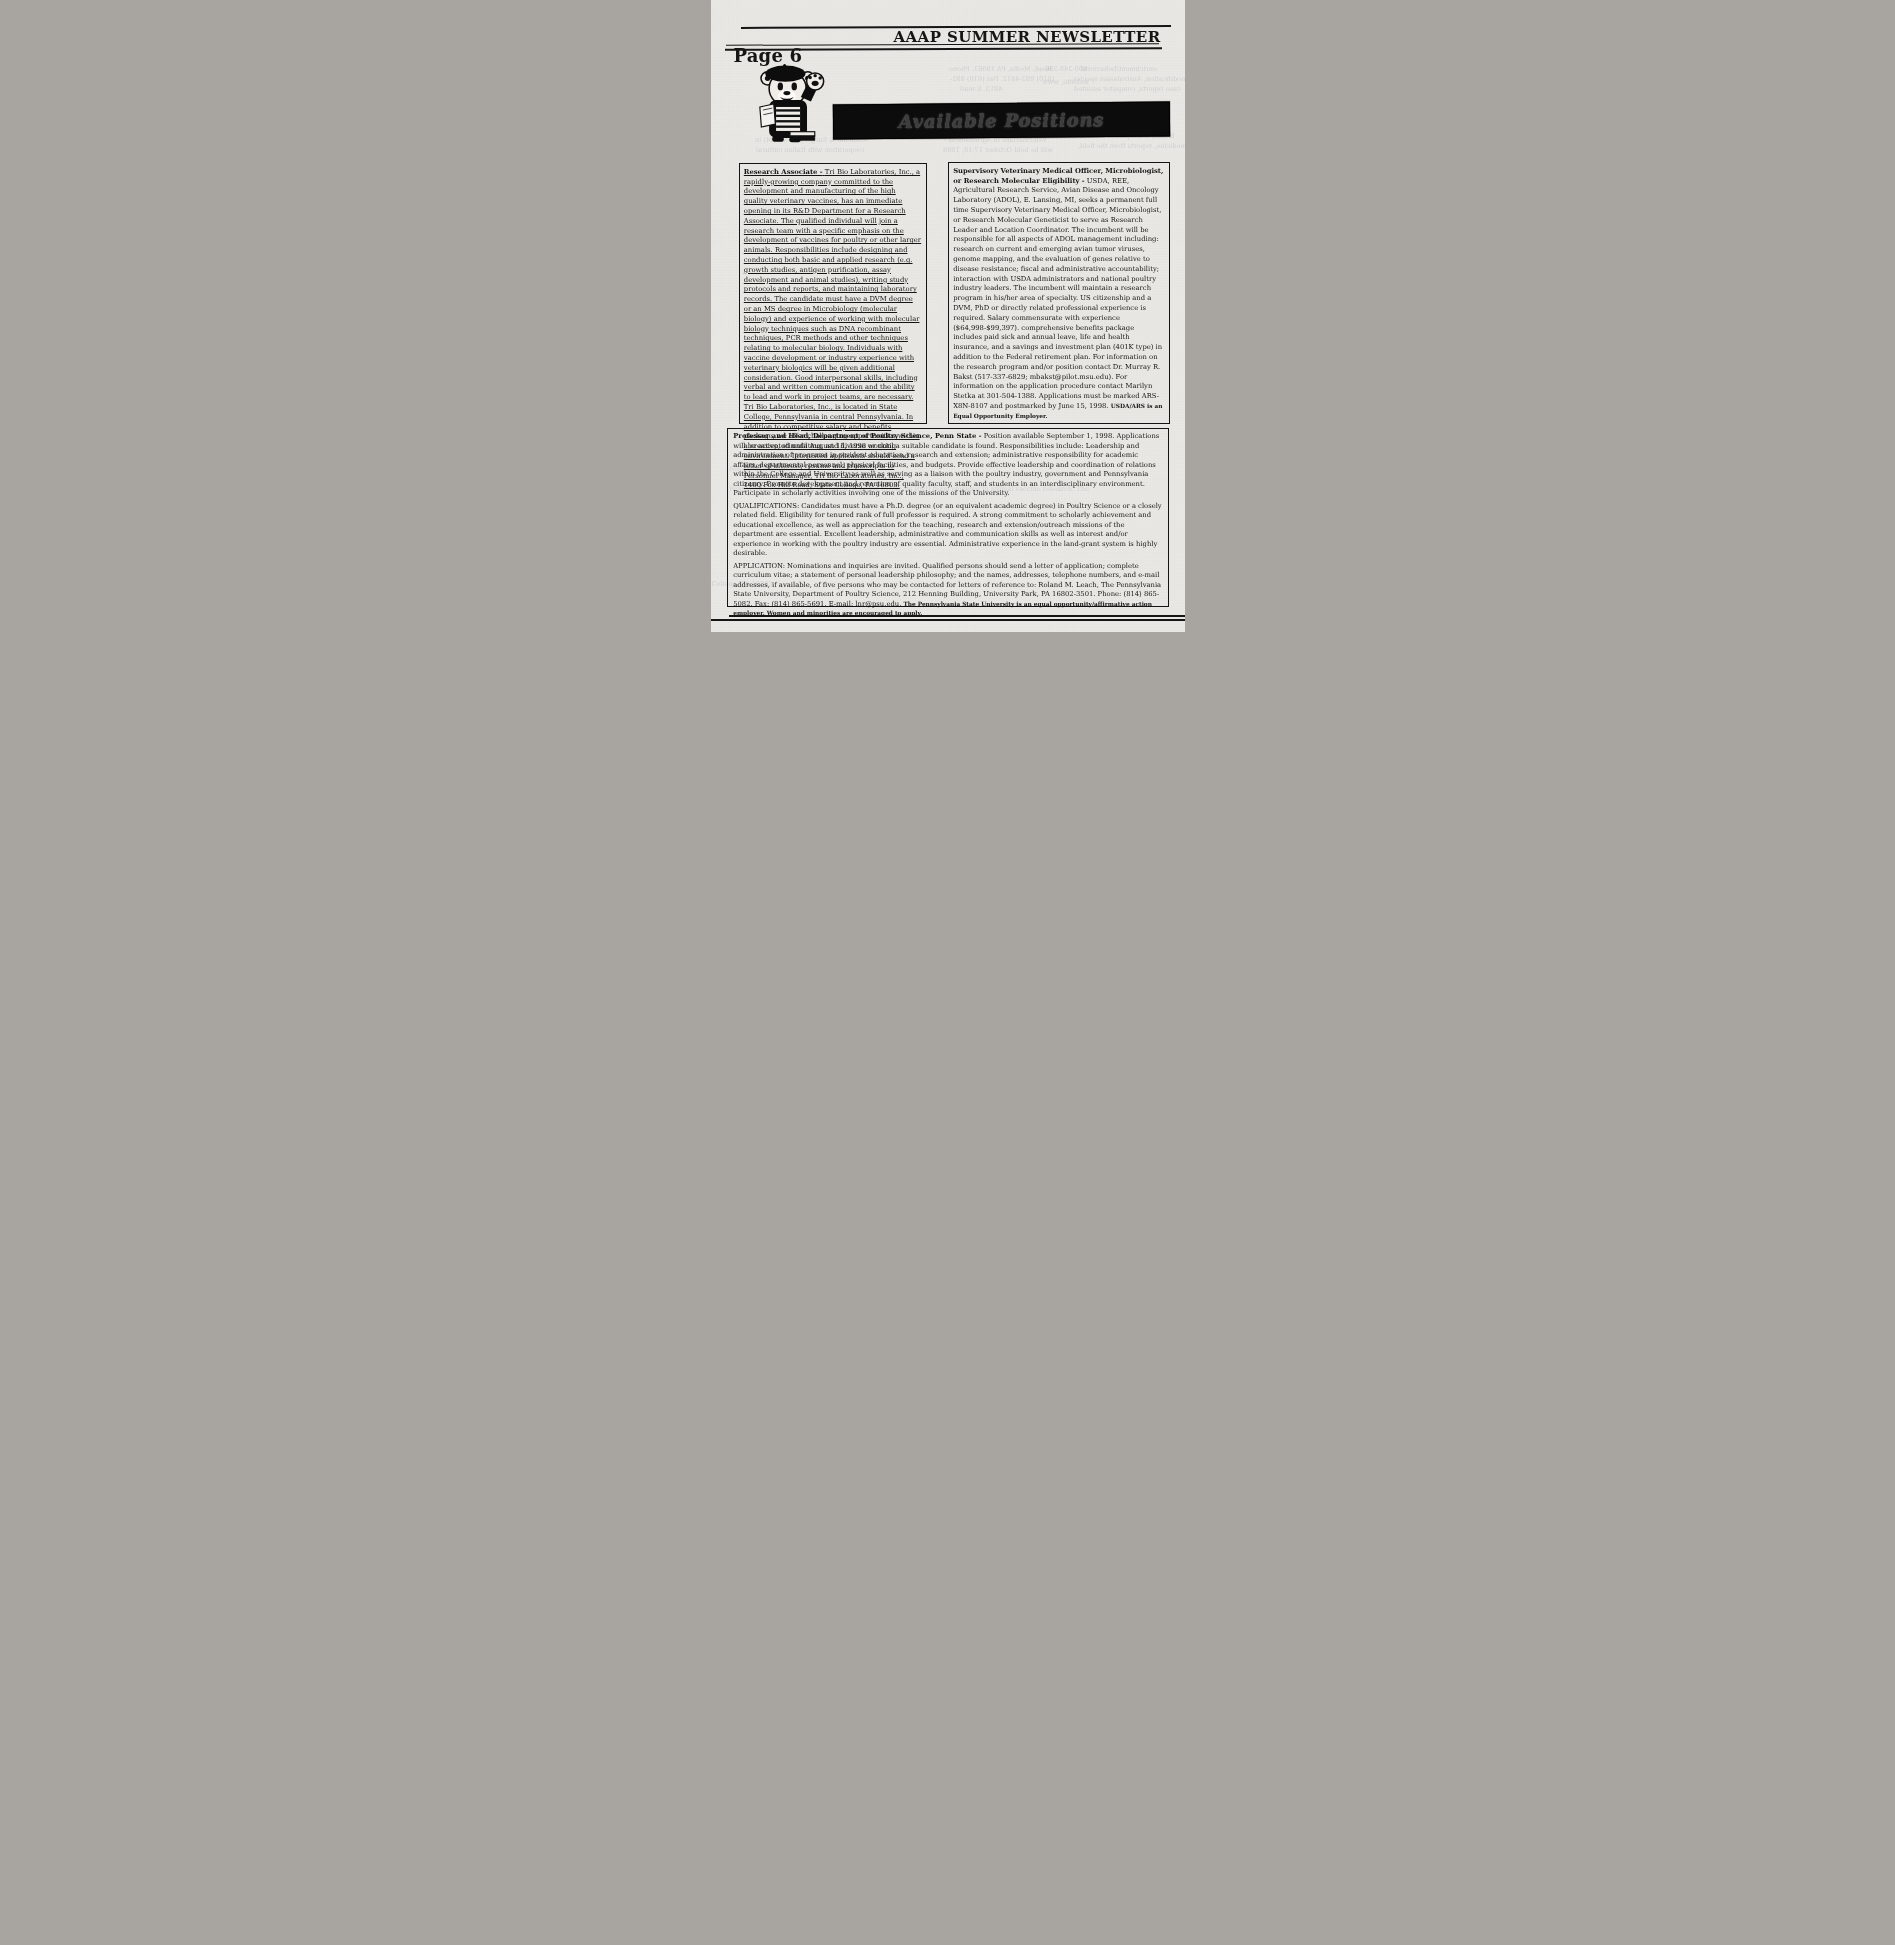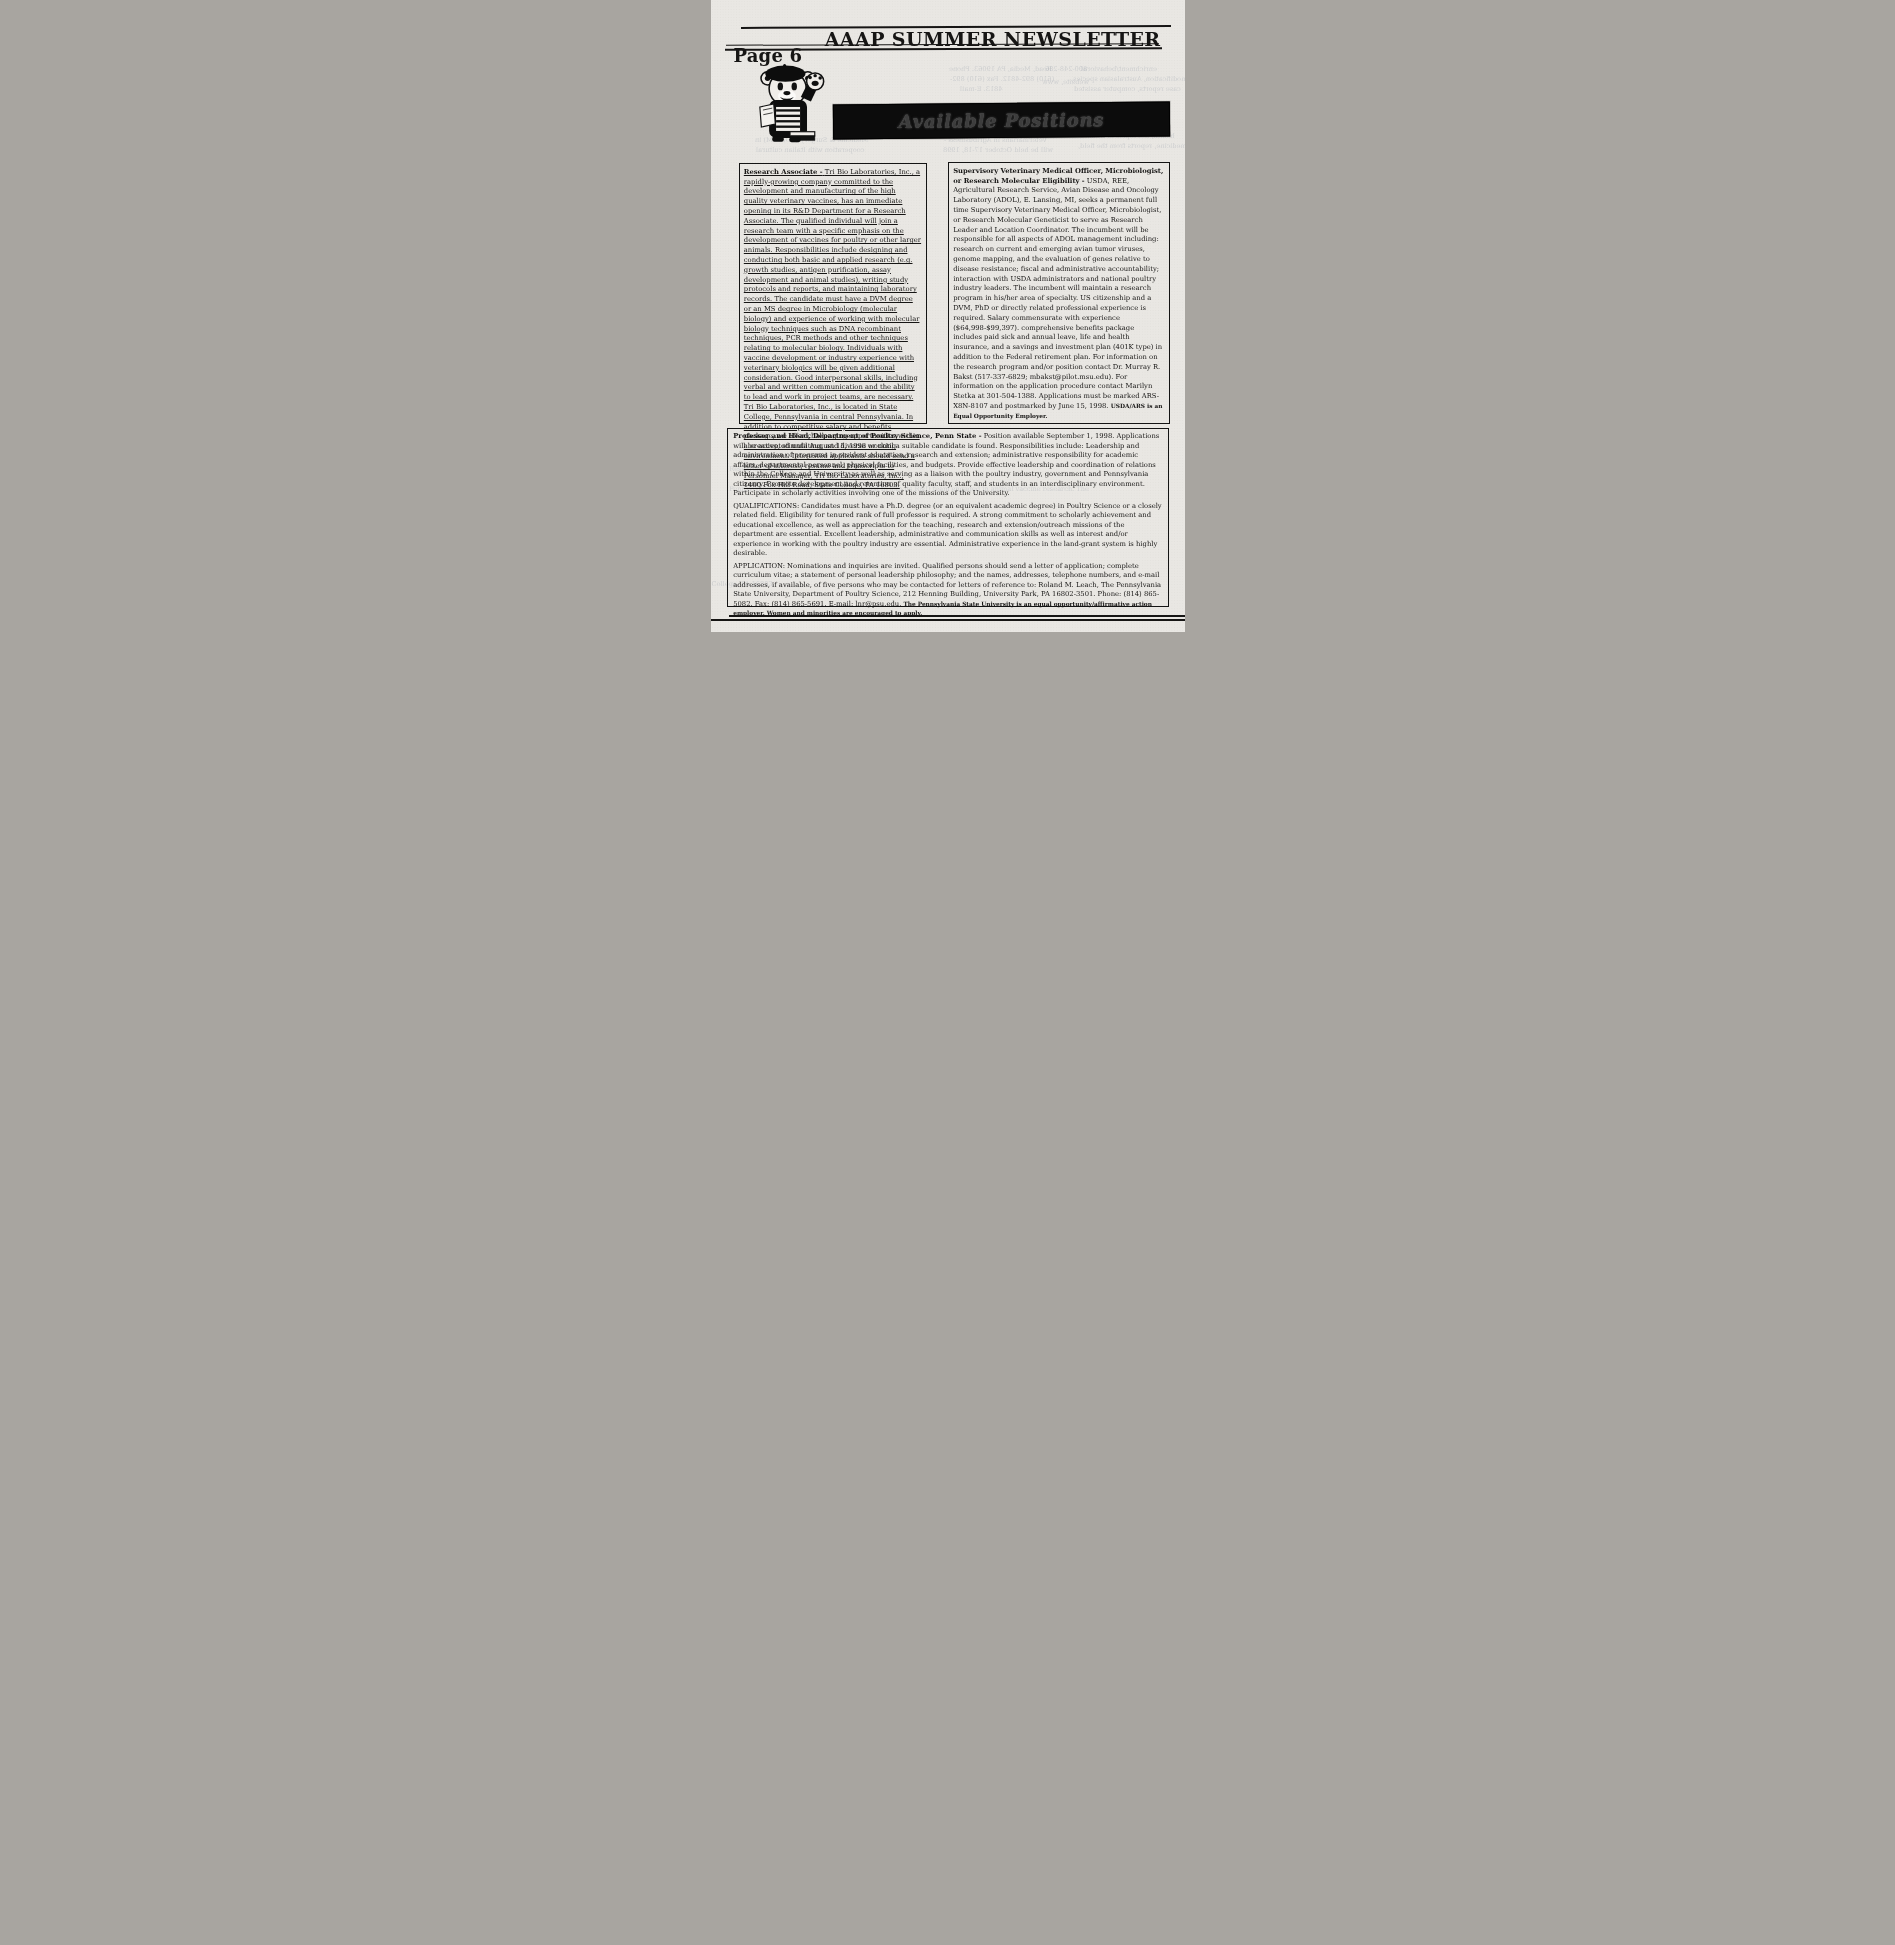--- a/index.html
+++ b/index.html
@@ -10,21 +10,21 @@
     background:#e9e7e3;
     background-image:radial-gradient(rgba(120,115,110,0.06) 0.4px, transparent 0.4px);
     background-size:2.7px 2.7px;
     overflow:hidden;
     font-family:"DejaVu Serif","Liberation Serif",serif;
     color:#161514;
   }
   .rule{position:absolute;background:#161514;}
   .top-rule{left:30px;top:26px;width:430px;height:1.6px;transform:rotate(-0.25deg);}
   .hdr-page{position:absolute;left:23px;top:45px;font-size:18px;font-weight:600;letter-spacing:0.2px;}
-  .hdr-title{position:absolute;right:24px;top:28px;font-size:19px;font-weight:600;letter-spacing:0.4px;}
+  .hdr-title{position:absolute;right:24px;top:28px;font-size:15px;font-weight:600;letter-spacing:0.4px;}
   .dbl-a{left:15px;top:44px;width:433px;height:0.8px;transform:rotate(-0.2deg);}
   .dbl-b{left:14px;top:48px;width:437px;height:1.6px;transform:rotate(-0.2deg);}
 
   .banner{
     position:absolute;left:122px;top:103px;width:335px;height:33px;
     background:#0c0c0c;
     border:0.4px solid #000;
     transform:rotate(-0.5deg);
     display:flex;align-items:center;justify-content:center;
     box-shadow:0 0 0 0.8px rgba(20,20,20,0.25);

